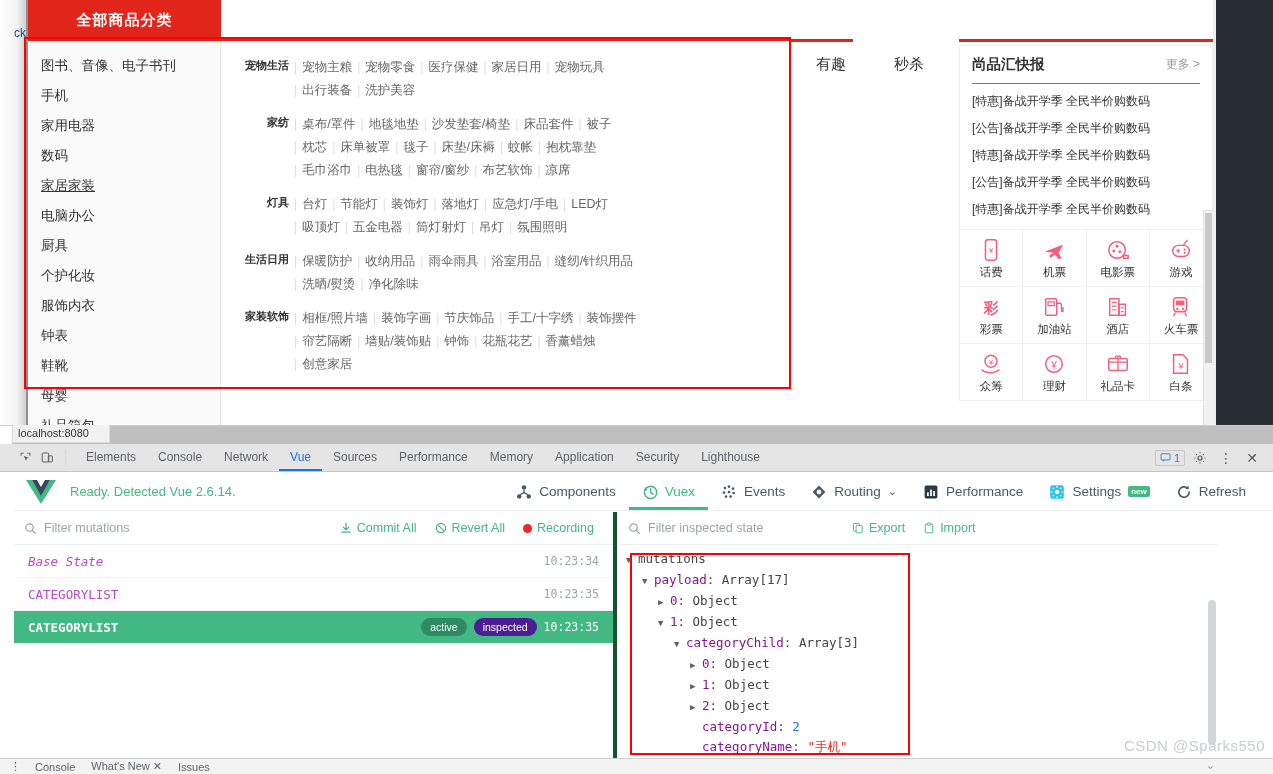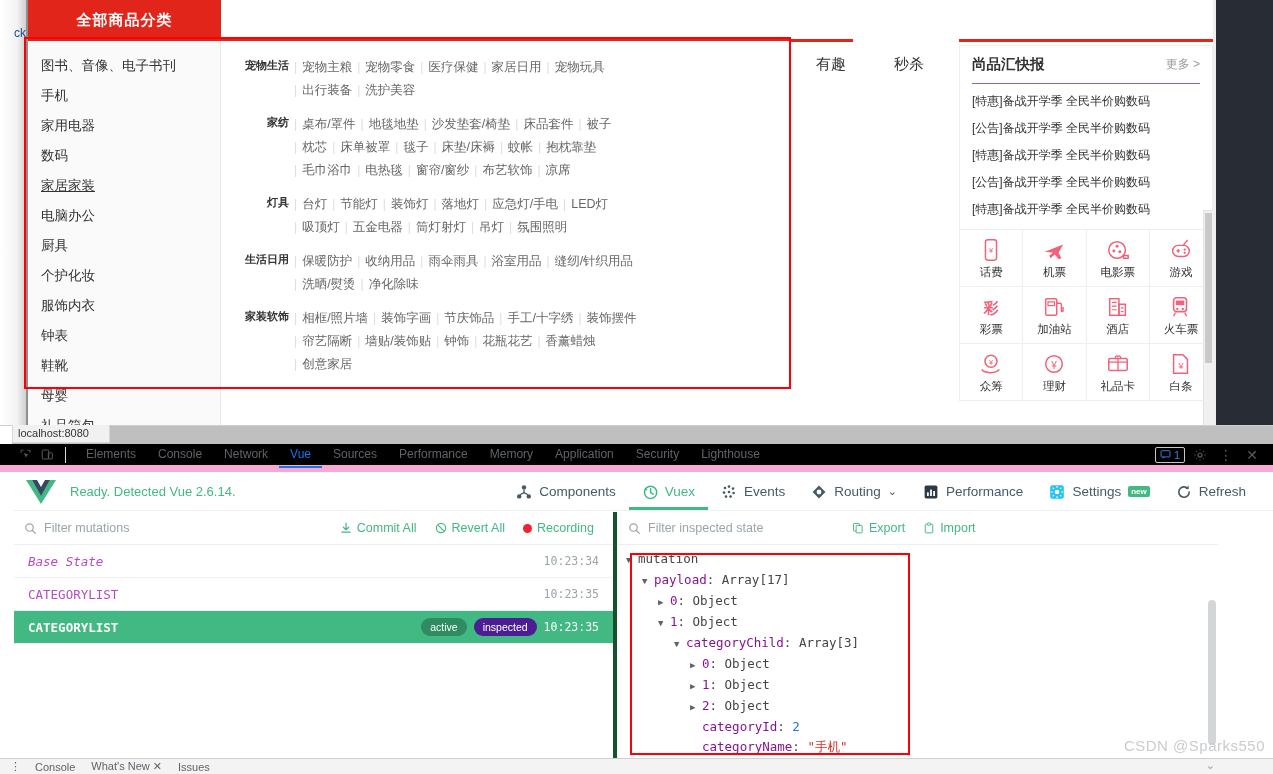--- a/index.html
+++ b/index.html
@@ -132,21 +132,21 @@
     position:absolute; left:12px; top:-1px; width:98px; height:18px;
     background:#f1f1f1; border:1px solid #d8d8d8; border-top:none;
     font-size:11px; color:#333; line-height:17px; padding-left:5px;
     z-index:6; white-space:nowrap;
   }
   .topgray { position:absolute; left:0; top:0; width:1273px; height:18px; background:#bfbfbf; }
   .topgray-left { position:absolute; left:0; top:0; width:12px; height:18px; background:#ffffff; }
 
   .dt-tabbar {
     position:absolute; left:0; top:18px; width:1273px; height:28px;
-    background:#000000; border-bottom:7px solid #f9a8d4;
+    background:#e5e5e5; border-bottom:1px solid #f9a8d4;
     display:flex; align-items:center; padding-left:14px;
   }
   .dt-icon-btn { width:22px; height:20px; display:flex; align-items:center; justify-content:center; cursor:pointer; color:#5a5a5a; }
   .dt-divider { width:1px; height:16px; background:#d8d8d8; margin:0 9px 0 7px; }
   .dt-tab {
     font-size:12px; color:#5f6368; padding:0 11px; height:27px; line-height:27px;
     cursor:pointer; white-space:nowrap;
   }
   .dt-tab.active { color:#1a73e8; box-shadow: inset 0 -2px 0 #1a73e8; }
   .dt-right { margin-left:auto; display:flex; align-items:center; padding-right:10px; gap:4px; }
@@ -665,21 +665,21 @@
         </div>
         <div class="flt-act">
           <svg width="12" height="12" viewBox="0 0 16 16">
               <rect x="3" y="3" width="10" height="11.5" rx="1.2" fill="none" stroke="#42b883" stroke-width="1.3"></rect>
               <rect x="5.8" y="1.3" width="4.4" height="3" rx="0.8" fill="#fff" stroke="#42b883" stroke-width="1.3"></rect>
             </svg>
           <span>Import</span>
         </div>
       </div>
       <div class="tree" id="tree">
-          <div class="tnode" style="padding-left: 0px;"><span class="tri">▼</span><span>mutation</span></div>
+          <div class="tnode" style="padding-left: 0px;"><span class="tri">▼</span><span>mutations</span></div>
           <div class="tnode" style="padding-left: 16px;"><span class="tri">▼</span><span class="k-key2">payload</span><span>: </span><span class="k-type">Array[17]</span></div>
           <div class="tnode" style="padding-left: 32px;"><span class="tri">▶</span><span class="k-key2">0</span><span>: </span><span class="k-type">Object</span></div>
           <div class="tnode" style="padding-left: 32px;"><span class="tri">▼</span><span class="k-key2">1</span><span>: </span><span class="k-type">Object</span></div>
           <div class="tnode" style="padding-left: 48px;"><span class="tri">▼</span><span class="k-key2">categoryChild</span><span>: </span><span class="k-type">Array[3]</span></div>
           <div class="tnode" style="padding-left: 64px;"><span class="tri">▶</span><span class="k-key2">0</span><span>: </span><span class="k-type">Object</span></div>
           <div class="tnode" style="padding-left: 64px;"><span class="tri">▶</span><span class="k-key2">1</span><span>: </span><span class="k-type">Object</span></div>
           <div class="tnode" style="padding-left: 64px;"><span class="tri">▶</span><span class="k-key2">2</span><span>: </span><span class="k-type">Object</span></div>
           <div class="tnode" style="padding-left: 64px;"><span class="tri"></span><span class="k-key2">categoryId</span><span>: </span><span class="k-num">2</span></div>
           <div class="tnode" style="padding-left: 64px;"><span class="tri"></span><span class="k-key2">categoryName</span><span>: </span><span class="k-str">"手机"</span></div>
           <div class="tnode" style="padding-left: 32px;"><span class="tri">▶</span><span class="k-key2">2</span><span>: </span><span class="k-type">Object</span></div>

